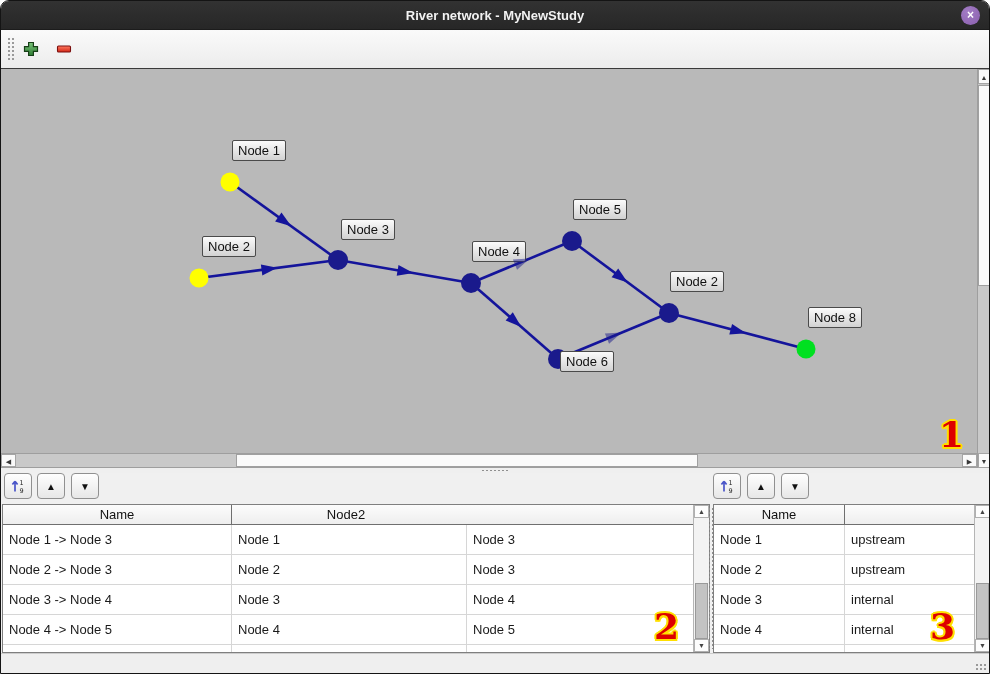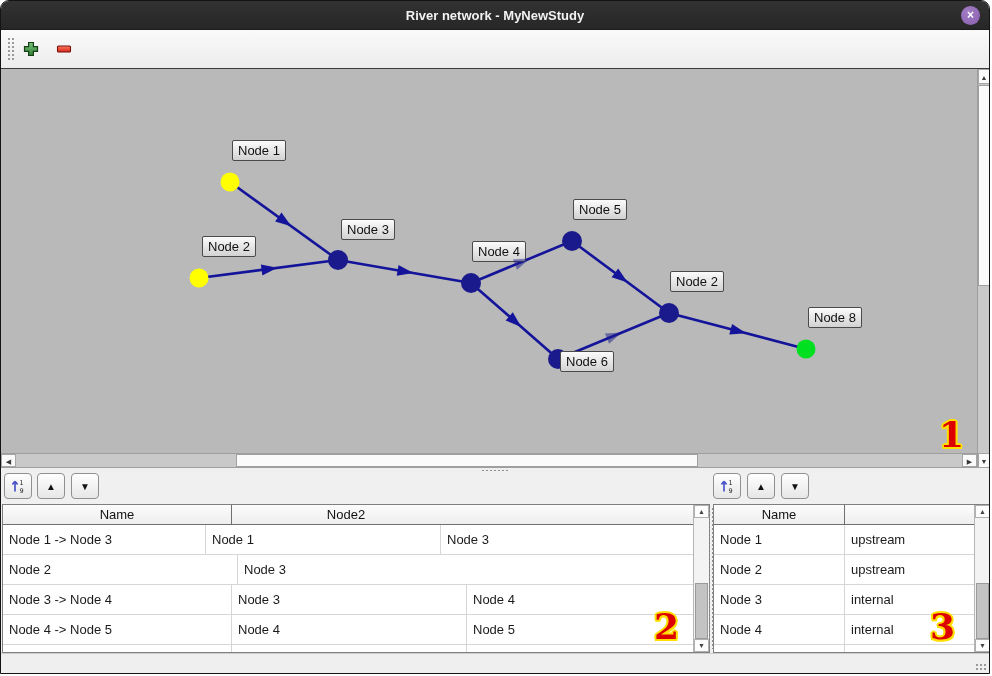--- a/index.html
+++ b/index.html
@@ -215,25 +215,26 @@
   <button class="pbtn" style="left:780px;top:472px;">
     <span class="tri">▼</span>
     </button>
 
   <div class="dtable" id="links-table" style="left:1px;width:708px;">
       <div class="thead">
         <div class="th" style="width: 229px;">Name</div>
         <div class="th" style="width: 228px;">Node2</div>
       </div>
       <div class="trow">
-        <div class="td" style="width: 203px;">Node 1 -&gt; Node 3</div>
+        <div class="td" style="width: 229px;">Node 1 -&gt; Node 3</div>
         <div class="td" style="width: 235px;">Node 1</div>
         <div class="td" style="width: 228px;">Node 3</div>
       </div>
       <div class="trow">
+        <div class="td" style="width: 229px;">Node 2 -&gt; Node 3</div>
         <div class="td" style="width: 235px;">Node 2</div>
         <div class="td" style="width: 228px;">Node 3</div>
       </div>
       <div class="trow">
         <div class="td" style="width: 229px;">Node 3 -&gt; Node 4</div>
         <div class="td" style="width: 235px;">Node 3</div>
         <div class="td" style="width: 228px;">Node 4</div>
       </div>
       <div class="trow">
         <div class="td" style="width: 229px;">Node 4 -&gt; Node 5</div>

